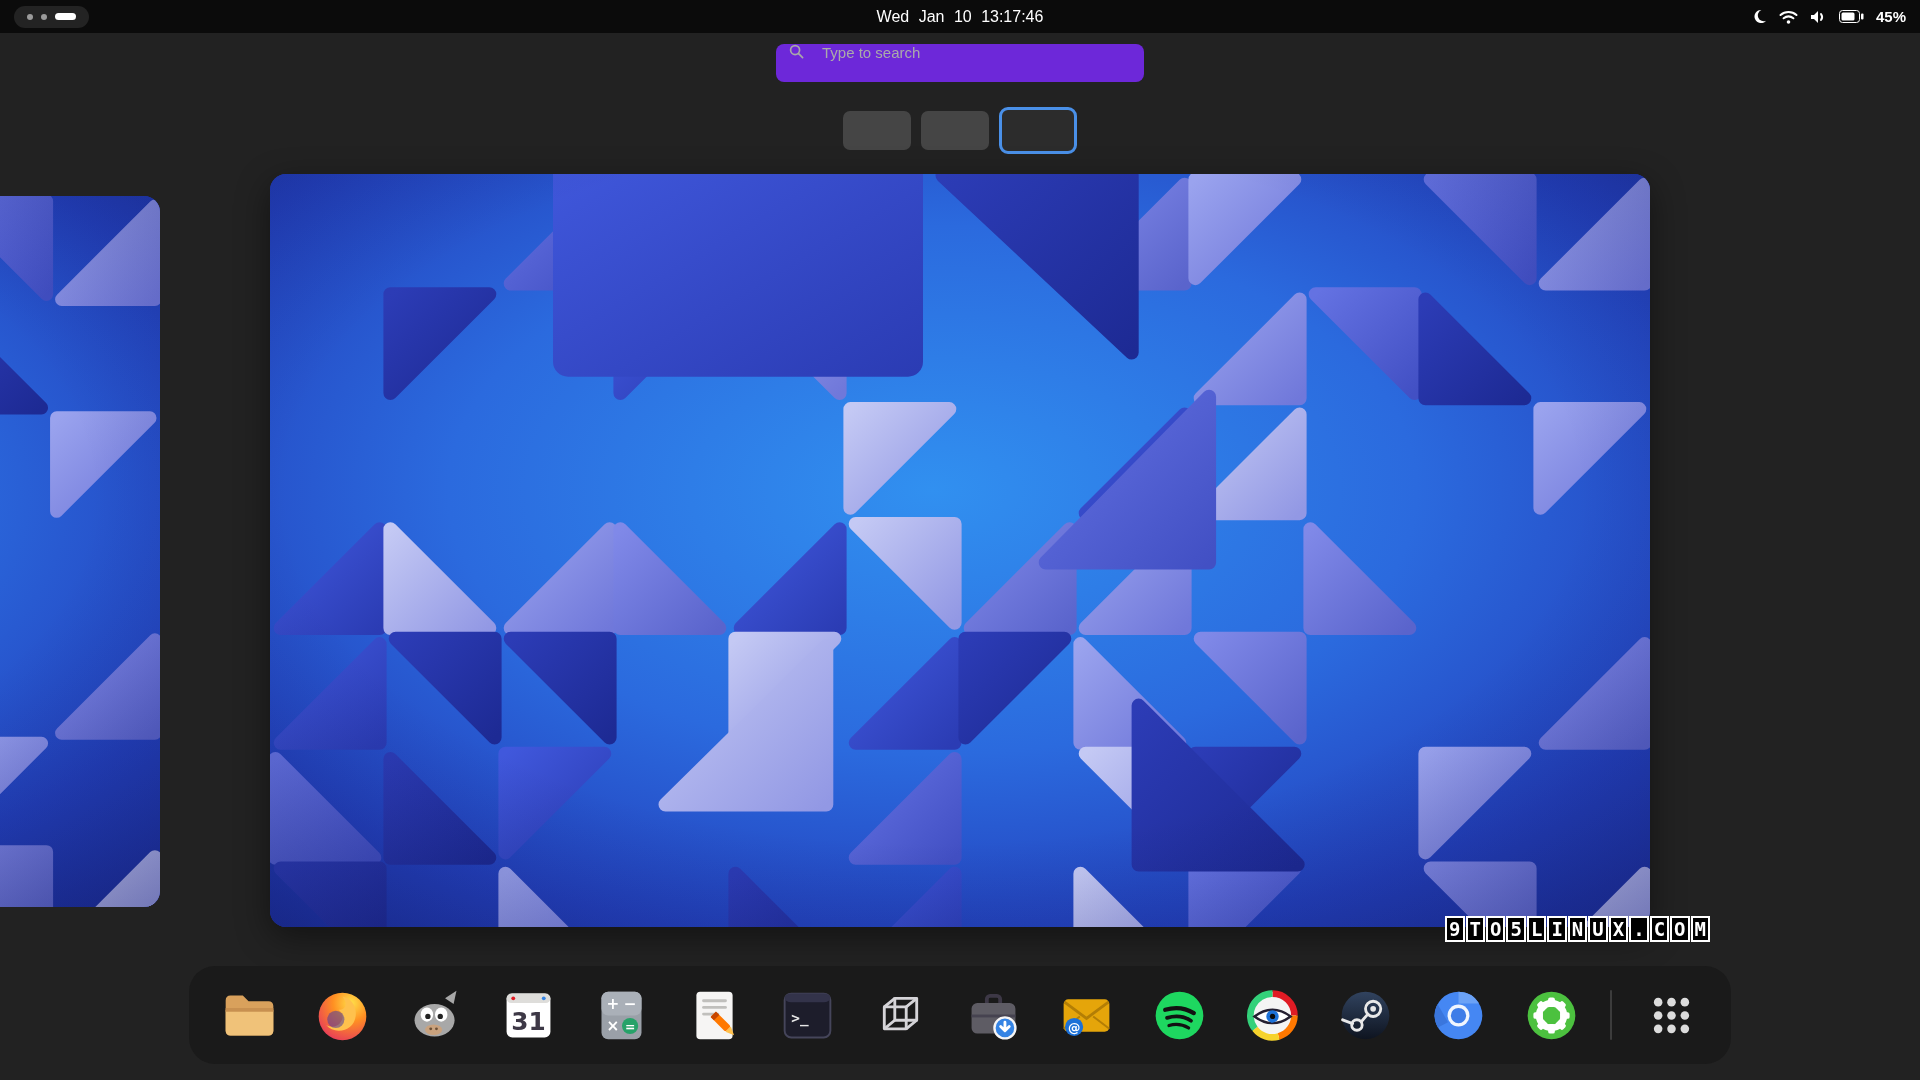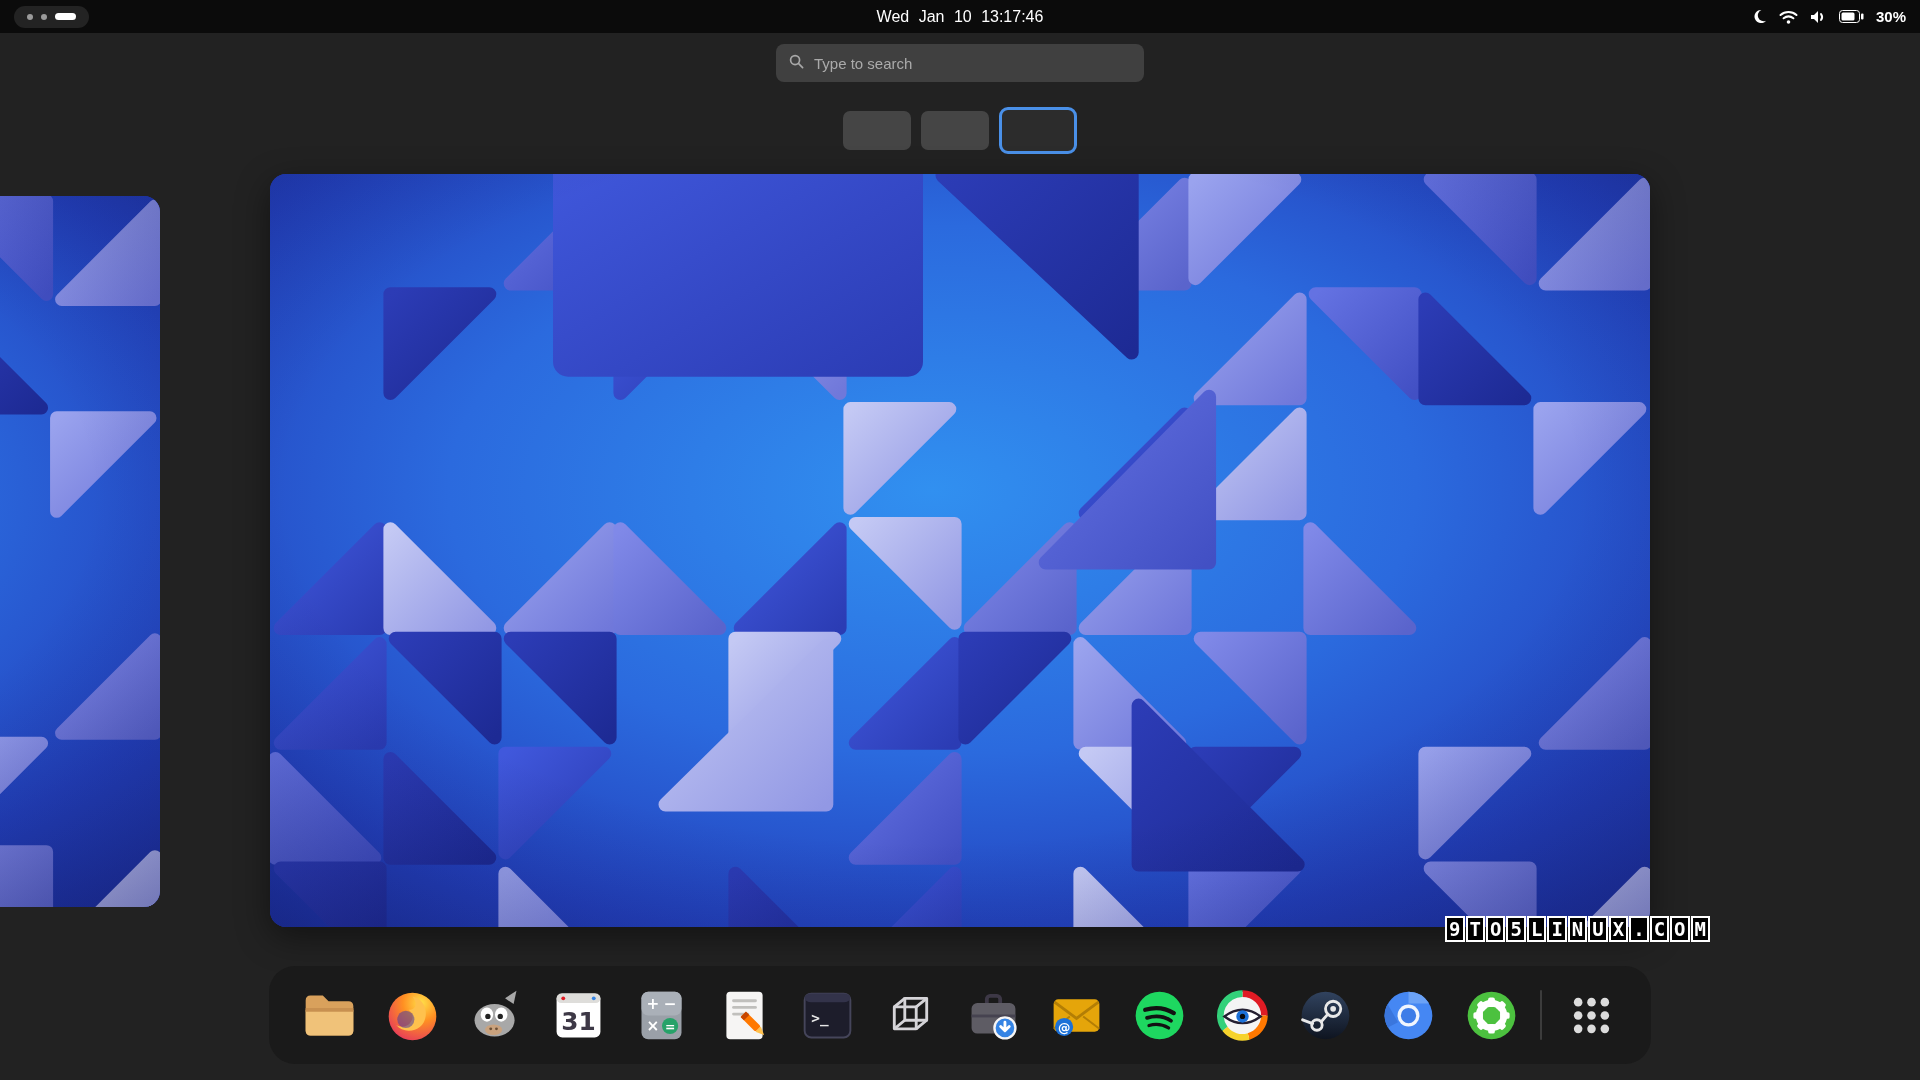--- a/index.html
+++ b/index.html
@@ -13,21 +13,21 @@
   .ws-dot{width:6px;height:6px;border-radius:50%;background:#9b9b9b;}
   .ws-pill-active{width:21px;height:7px;border-radius:4px;background:#ffffff;}
   .clock{position:absolute;left:50%;transform:translateX(-50%);font-size:16px;font-weight:400;
          word-spacing:5px;cursor:pointer;}
   .status{margin-left:auto;display:flex;align-items:center;gap:12px;cursor:pointer;height:100%;}
   .status svg{display:block;}
   .batt-text{font-size:15px;font-weight:700;}
 
   
   .searchbar{position:absolute;top:44px;left:50%;transform:translateX(-50%);width:368px;height:38px;
-             background:#404040;border-radius:8px;display:flex;align-items:center;gap:10px;
+             background:#6d28d9;border-radius:8px;display:flex;align-items:flex-start;gap:18px;
              box-sizing:border-box;padding:0 13px;cursor:text;}
   .search-placeholder{color:#aaaaaa;font-size:15px;}
 
   
   .ws-switcher{position:absolute;top:107px;left:50%;transform:translateX(-50%);
                display:flex;align-items:center;gap:10px;}
   .ws-thumb{width:68px;height:39px;background:#454545;border-radius:7px;border:3px solid transparent;
             box-sizing:border-box;cursor:pointer;}
   .ws-thumb.active{width:78px;height:47px;background:#2c2c2c;border-color:#4a90e8;border-radius:9px;}
 
@@ -41,21 +41,21 @@
   .wp-wrap svg{width:100%;height:100%;display:block;}
 
   
   .watermark{position:absolute;top:916px;right:210px;display:flex;z-index:40;}
   .wm-char{display:block;background:#000;color:#fff;border:2px solid #fff;margin-left:1px;
            font-family:"DejaVu Sans Mono",monospace;font-weight:700;font-size:19px;line-height:22px;
            padding:0 2px;}
 
   
   .dock{position:absolute;bottom:16px;left:50%;transform:translateX(-50%);
-        background:rgba(26,26,26,.94);border-radius:26px;display:flex;align-items:center;gap:15px;
+        background:rgba(26,26,26,.94);border-radius:26px;display:flex;align-items:center;gap:25px;
         padding:15px 26px;z-index:30;}
   .dock-item{width:68px;height:68px;display:flex;align-items:center;justify-content:center;
              border-radius:14px;cursor:pointer;}
   .dock-item svg{width:61px;height:61px;display:block;}
   .dock-sep{width:2px;height:50px;background:#3c3c3c;border-radius:1px;}
 </style>
 </head>
 <body>
 
 <div class="topbar">
@@ -84,21 +84,21 @@
           <path d="M11 4a5 5 0 0 1 0 6" stroke="#fff" stroke-width="2" fill="none" stroke-linecap="round"></path>
         </svg>
     </span>
     <span>
       <svg width="25" height="13" viewBox="0 0 25 13">
           <rect x="0.5" y="0.5" width="20" height="12" rx="3" fill="none" stroke="#fff"></rect>
           <rect x="2.5" y="2.5" width="13" height="8" rx="1.5" fill="#fff"></rect>
           <rect x="22" y="3.5" width="2.5" height="6" rx="1" fill="#fff"></rect>
         </svg>
     </span>
-    <span class="batt-text">30%</span>
+    <span class="batt-text">45%</span>
   </div>
 </div>
 
 <div class="searchbar">
   <span>
     <svg width="15" height="15" viewBox="0 0 16 16">
         <circle cx="6.5" cy="6.5" r="4.8" fill="none" stroke="#a8a8a8" stroke-width="1.8"></circle>
         <path d="M10.3 10.3L14.5 14.5" stroke="#a8a8a8" stroke-width="1.8" stroke-linecap="round"></path>
       </svg>
   </span>

